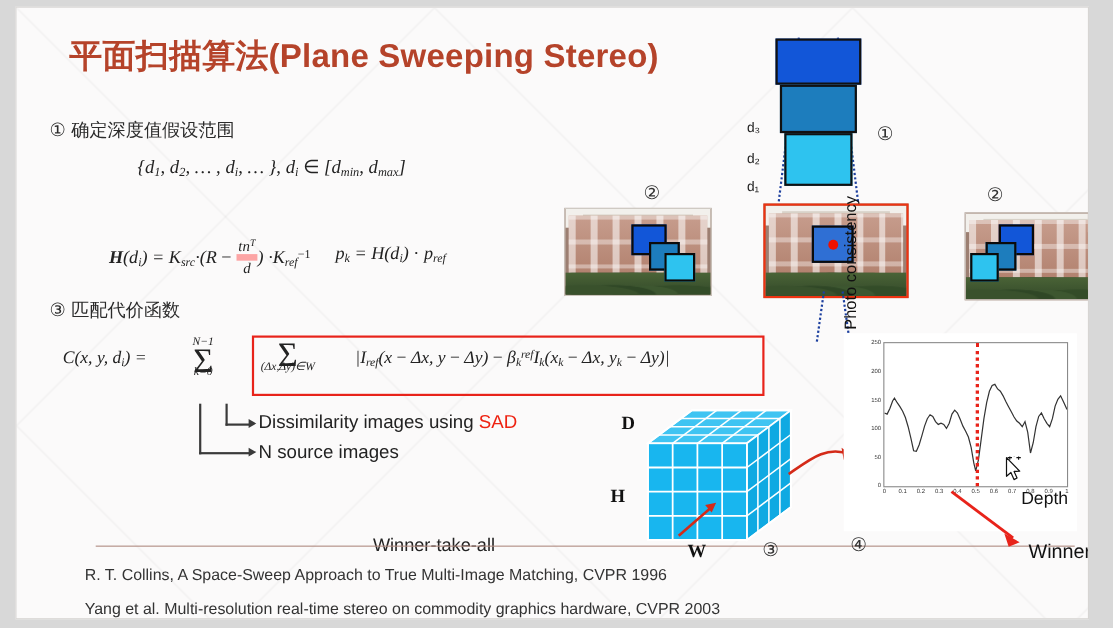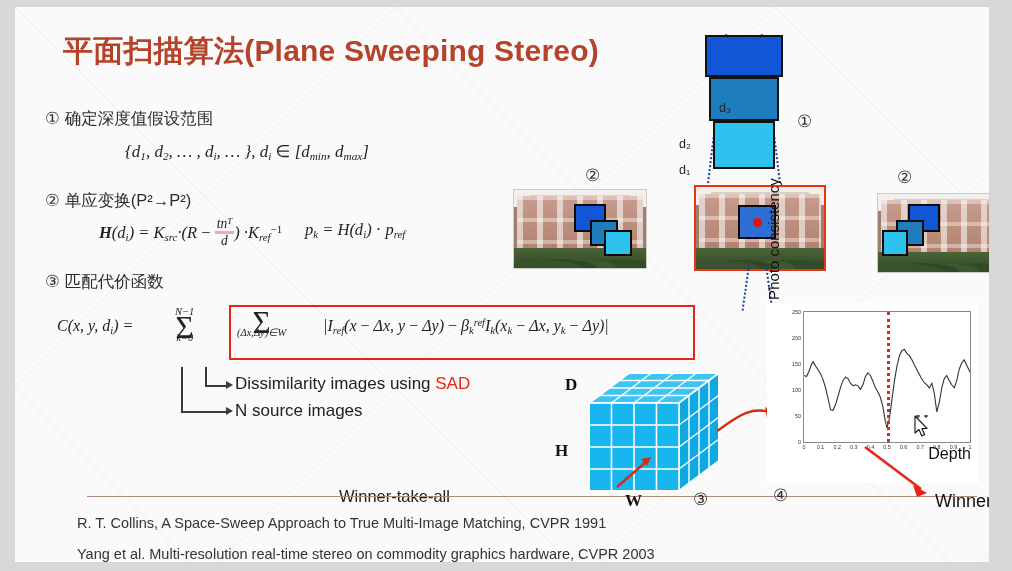--- a/index.html
+++ b/index.html
@@ -51,21 +51,21 @@
   }
   .math .up{font-style:normal;}
   sub{font-size:.66em;vertical-align:-.28em;font-style:italic;}
   sup{font-size:.66em;vertical-align:.45em;}
   .bigsum{font-style:normal;font-size:1.95em;line-height:.55;position:relative;top:5px;}
   .sumwrap{display:inline-block;text-align:center;vertical-align:middle;position:relative;}
   .sumwrap .lim{display:block;font-size:10.5px;font-style:italic;line-height:1;}
   .sumwrap .lim.top{margin-bottom:-4px;}
   .sumwrap .lim.bot{margin-top:-4px;}
   .frac{display:inline-block;text-align:center;vertical-align:middle;font-size:.82em;line-height:1.05;position:relative;top:-1px;}
-  .frac .num{display:block;border-bottom:3px solid #fca5a5;padding:0 2px;}
+  .frac .num{display:block;border-bottom:6px solid #fca5a5;padding:0 2px;}
   .frac .den{display:block;padding:0 2px;}
 
   
   #cost-box{
     left:214px;top:298px;width:466px;height:55px;
     border:2px solid #e8231a;
     box-sizing:border-box;
   }
 
   
@@ -154,23 +154,20 @@
   <div class="abs" id="title">平面扫描算法(Plane Sweeping Stereo)</div>
 
   <div class="abs step" style="left:30px;top:101px;">
     <span class="stepnum">①</span><span>确定深度值假设范围</span>
   </div>
 
   <div class="abs math" style="left:110px;top:134px;font-size:17px;">
     {<span class="up"></span>d<sub>1</sub>, d<sub>2</sub>, … , d<sub>i</sub>, … }, d<sub>i</sub> <span class="up">∈</span> [d<sub><span style="font-style:italic">min</span></sub>, d<sub><span style="font-style:italic">max</span></sub>]
   </div>
 
-  <div class="abs step" style="left:30px;top:183px;">
-    <span class="stepnum">②</span><span>单应变换(P²→P²)</span>
-  </div>
 
   <div class="abs math" style="left:84px;top:211px;font-size:16.5px;">
     <b style="font-style:italic">H</b>(d<sub>i</sub>) = K<sub>src</sub>·(R <span class="up">−</span>
     <span class="frac"><span class="num">tn<sup>T</sup></span><span class="den">d</span></span>)
     ·K<sub>ref</sub><sup class="up">−1</sup>
   </div>
 
   <div class="abs math" style="left:290px;top:213px;font-size:16.5px;">
     p<sub>k</sub> = H(d<sub>i</sub>) <span class="up">·</span> p<sub>ref</sub>
   </div>
@@ -209,35 +206,35 @@
   <div class="abs" style="left:220px;top:367px;font-size:17px;color:#222;white-space:nowrap;">
     <span>Dissimilarity images using </span><span style="color:#ee2211;text-align:right;">SAD</span>
   </div>
   <div class="abs" style="left:220px;top:394px;font-size:17px;color:#222;white-space:nowrap;">N source images</div>
 
 
 
   <div class="abs" style="left:324px;top:480px;font-size:16.5px;color:#222;white-space:nowrap;">Winner-take-all</div>
 
   <div class="abs" id="refline"></div>
-  <div class="abs ref" style="left:62px;top:508px;">R. T. Collins, A Space-Sweep Approach to True Multi-Image Matching, CVPR 1991</div>
+  <div class="abs ref" style="left:62px;top:508px;">R. T. Collins, A Space-Sweep Approach to True Multi-Image Matching, CVPR 1996</div>
   <div class="abs ref" style="left:62px;top:539px;">Yang et al. Multi-resolution real-time stereo on commodity graphics hardware, CVPR 2003</div>
 
   <div class="abs" id="frustum">
 
     <div class="ray" style="left:16px;top:0px;height:150px;transform:rotate(7deg);transform-origin:bottom;"></div>
     <div class="ray" style="left:88px;top:0px;height:150px;transform:rotate(-7deg);transform-origin:bottom;"></div>
 
     <div class="plane" style="left:14px;top:2px;width:78px;height:42px;background:#1256d8;"></div>
 
     <div class="plane" style="left:18px;top:44px;width:70px;height:44px;background:#1d7dbd;"></div>
 
     <div class="plane" style="left:22px;top:88px;width:62px;height:48px;background:#2ec3ef;"></div>
 
-    <div class="dlabel" style="left:-12px;top:68px;margin-left:40px;">d₃</div>
+    <div class="dlabel" style="left:-12px;top:76px;">d₃</div>
     <div class="dlabel" style="left:-12px;top:104px;">d₂</div>
     <div class="dlabel" style="left:-12px;top:130px;">d₁</div>
   </div>
   <div class="abs circled" style="left:782px;top:104px;">①</div>
 
   <div class="abs circled" style="left:570px;top:158px;">②</div>
   <div class="photo" style="left:498px;top:182px;width:132px;height:78px;border:1px solid #cfcac3;">
     <div class="sky"></div>
     <div class="roof"></div>
     <div class="bldg"></div>

